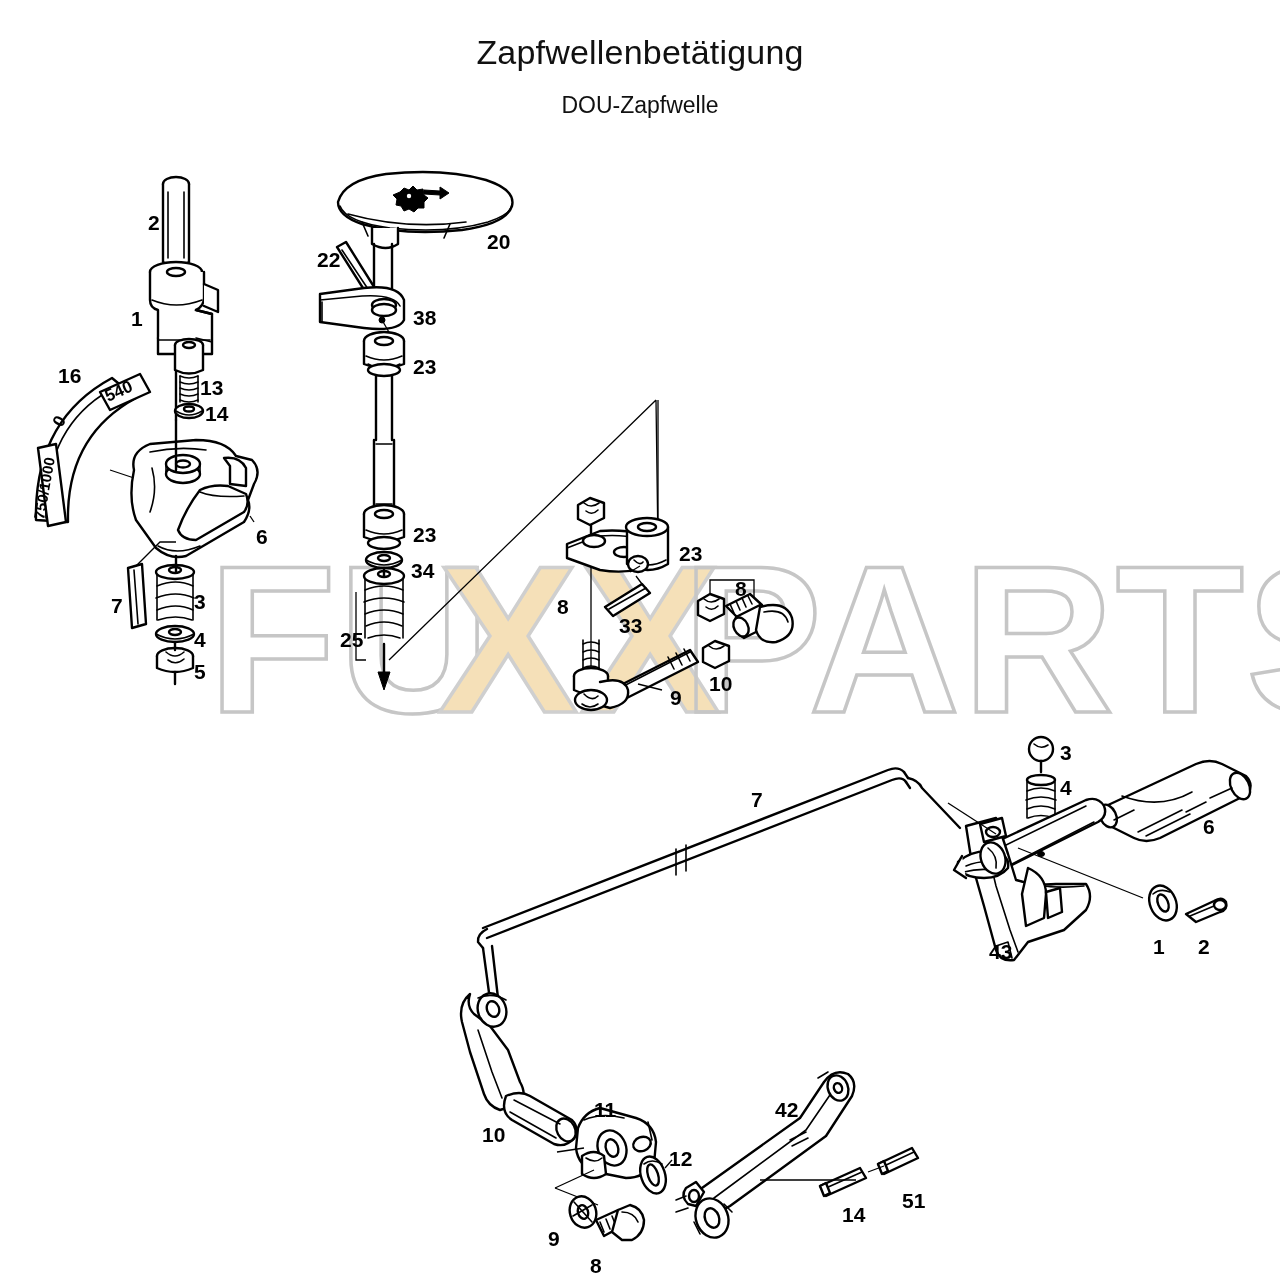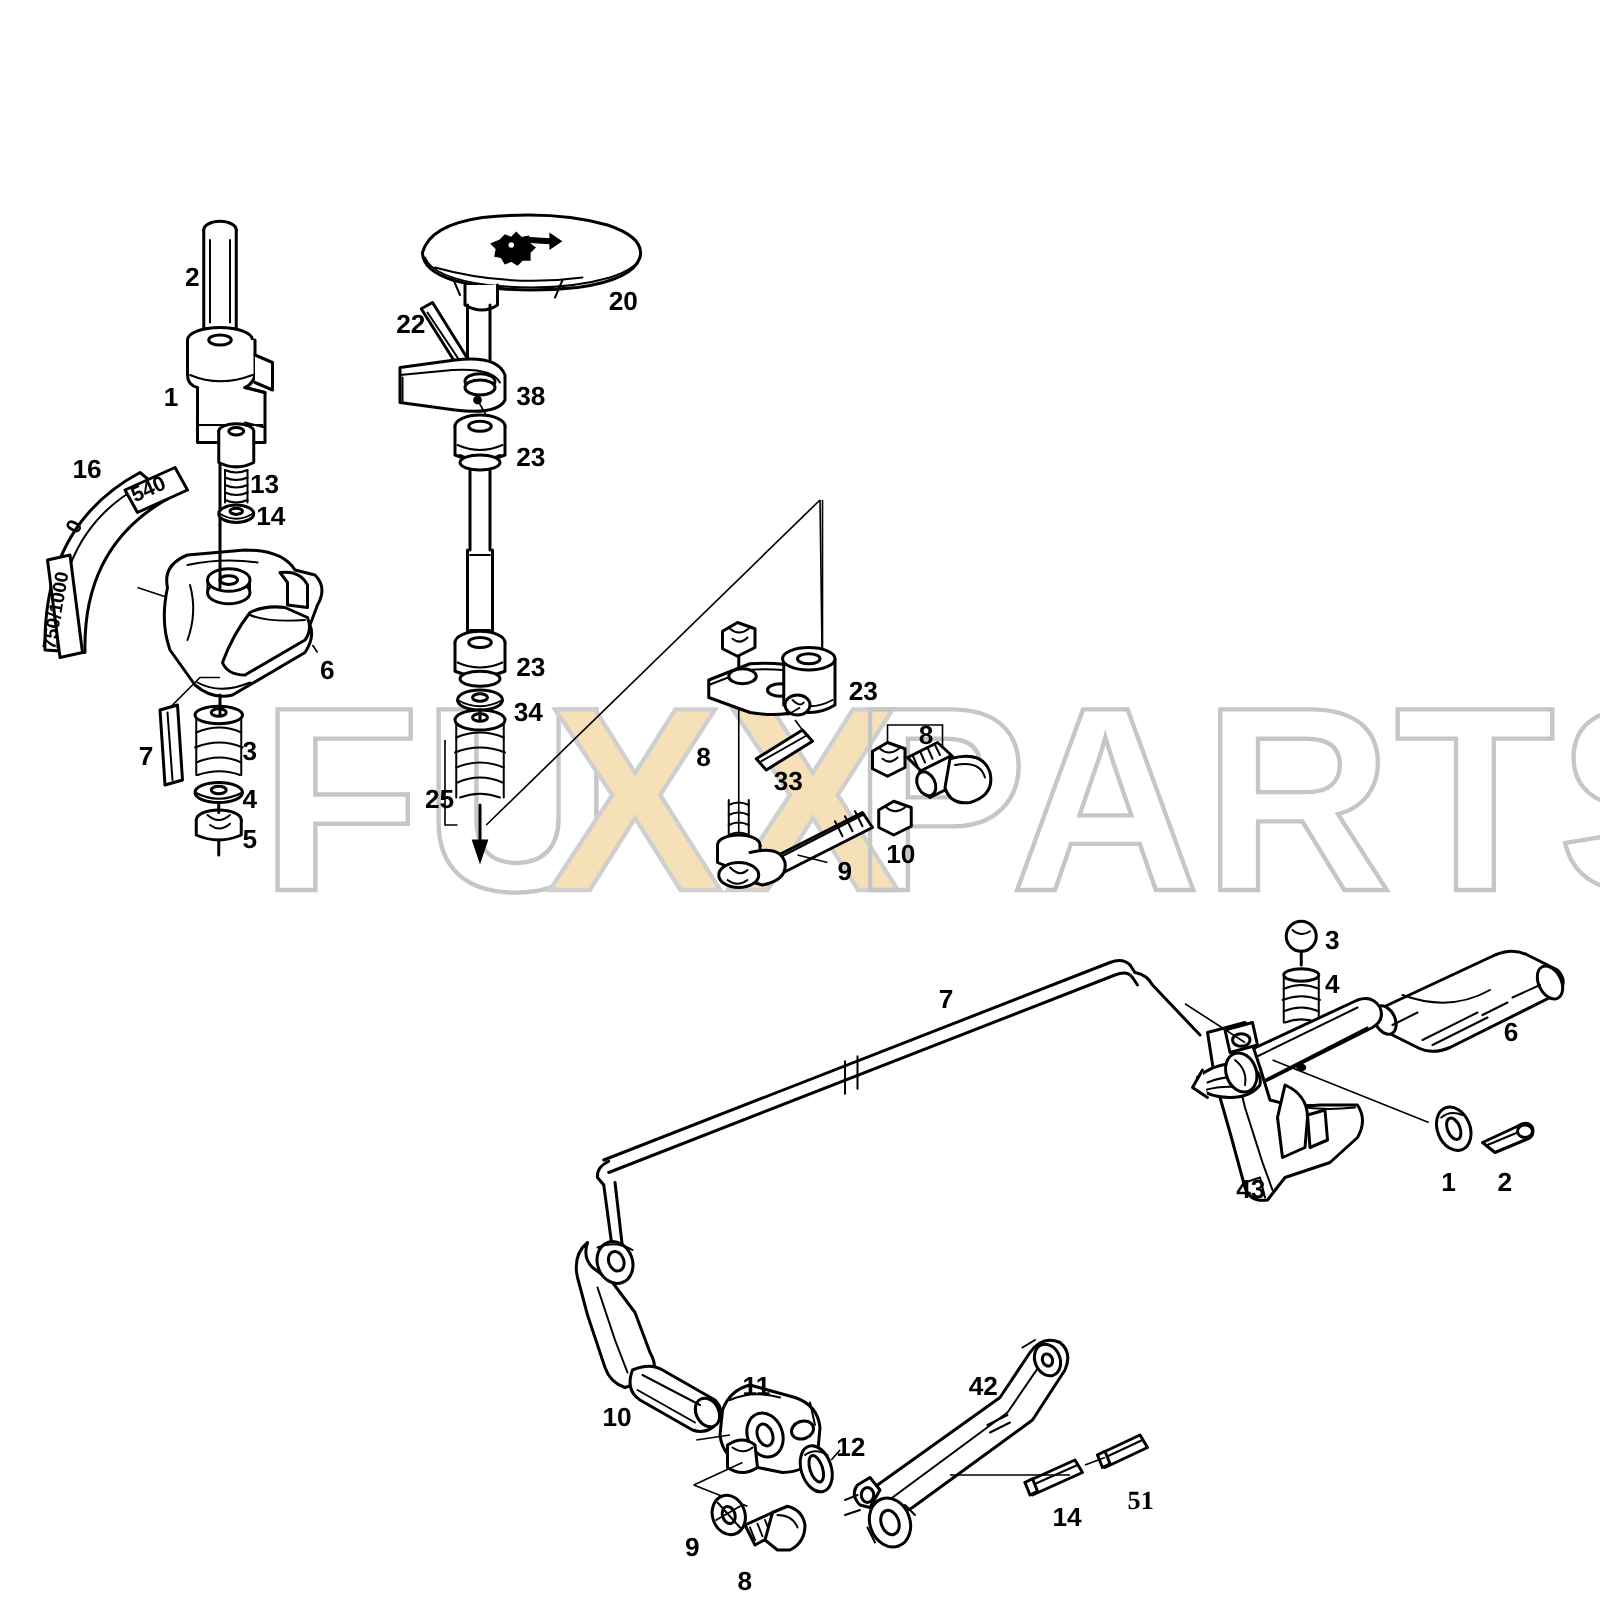--- a/index.html
+++ b/index.html
@@ -64,20 +64,22 @@
     color: #000;
     line-height: 1;
     white-space: nowrap;
   }
 </style>
 </head>
 <body>
 
 <div id="page">
 
+  <div class="title">Zapfwellenbetätigung</div>
+  <div class="subtitle">DOU-Zapfwelle</div>
 
   <svg id="watermark" viewBox="0 0 1280 1280">
     <g font-family="Liberation Sans, sans-serif" font-weight="700" font-size="210" letter-spacing="2">
       <text x="208" y="712" fill="none" stroke="#c6c6c6" stroke-width="3.5">FU</text>
       <text x="438" y="712" fill="#f5e0b8" stroke="#cfcfcf" stroke-width="3.5">XX</text>
       <text x="682" y="712" fill="none" stroke="#c6c6c6" stroke-width="3.5">PARTS</text>
     </g>
   </svg>
 
   <svg id="artwork" viewBox="0 0 1280 1280">
@@ -564,16 +566,16 @@
     <span class="cal" style="left:1153px; top:936px;">1</span>
     <span class="cal" style="left:1198px; top:936px;">2</span>
     <span class="cal" style="left:989px;  top:941px;">43</span>
     <span class="cal" style="left:482px;  top:1124px;">10</span>
     <span class="cal" style="left:594px;  top:1099px;">11</span>
     <span class="cal" style="left:669px;  top:1148px;">12</span>
     <span class="cal" style="left:548px;  top:1228px;">9</span>
     <span class="cal" style="left:590px;  top:1255px;">8</span>
     <span class="cal" style="left:775px;  top:1099px;">42</span>
     <span class="cal" style="left:842px;  top:1204px;">14</span>
-    <span class="cal" style="left:902px;  top:1190px;font-family:Liberation Serif, serif;">51</span>
+    <span class="cal" style="left:902px;  top:1190px;">51</span>
   </div>
 
 </div>
 
 </body></html>

